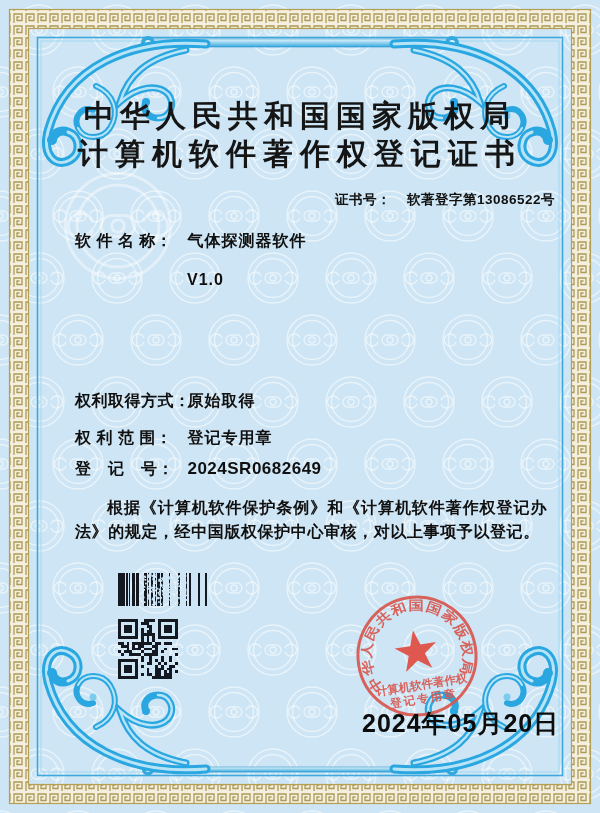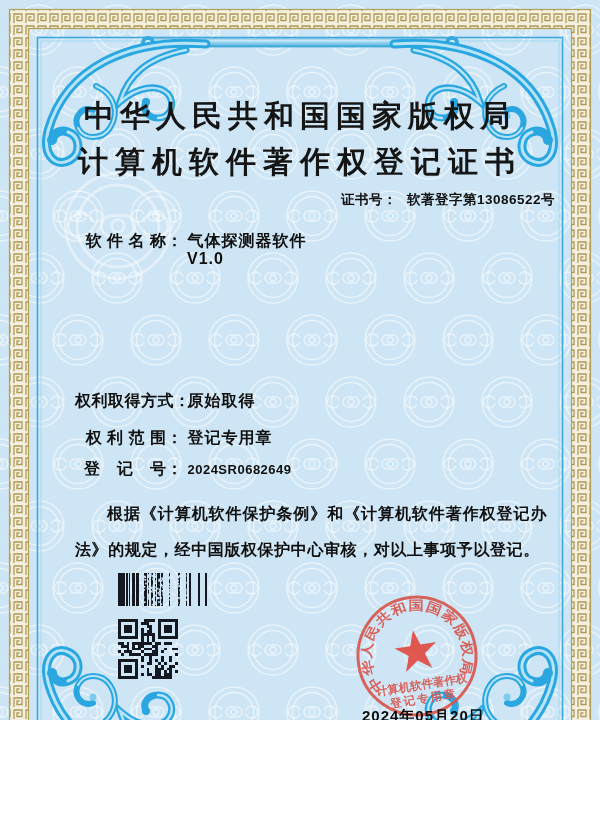--- a/index.html
+++ b/index.html
@@ -1,37 +1,37 @@
 <!DOCTYPE html>
 <html><head>
 <meta charset="utf-8">
 <style>
   html,body{margin:0;padding:0;}
   body{font-family:"Liberation Sans",sans-serif;}
-  .cert{position:relative;width:600px;height:720px;background:#cde5f4;overflow:hidden;
+  .cert{position:relative;width:600px;height:813px;background:#cde5f4;overflow:hidden;
         -webkit-font-smoothing:antialiased;}
   svg{display:block;}
   .layer{position:absolute;left:0;top:0;pointer-events:none;}
   .title{position:absolute;left:0;width:100%;text-align:center;color:#151515;
          font-family:"Liberation Serif",serif;font-weight:900;font-size:30px;letter-spacing:6px;}
   .title1{top:96px;}
-  .title2{top:142px;letter-spacing:7px;}
+  .title2{top:134px;letter-spacing:7px;}
   .certno{position:absolute;top:191px;right:45px;font-size:13.5px;font-weight:bold;color:#111;letter-spacing:0.5px;}
-  .certno .lbl{margin-right:10px;}
+  .certno .lbl{margin-right:16px;}
   .row{position:absolute;left:75px;font-size:16px;font-weight:bold;color:#101010;white-space:nowrap;}
-  .row .label{display:inline-block;width:108px;letter-spacing:0.5px;text-align:right;}
+  .row .label{display:inline-block;width:108px;letter-spacing:0.5px;}
   .row .value{letter-spacing:1px;}
-  .r1{top:231px}.r1b{top:250px;left:187px}.r2{top:295px}.r3{top:391px}.r4{top:428px}.r5{top:459px}
-  .r5 .value{font-size:13px;letter-spacing:0.5px;}
+  .r1{top:231px}.r1b{top:271px;left:187px}.r2{top:295px}.r3{top:391px}.r4{top:428px}.r5{top:459px}
+  .r5 .value{font-size:17px;letter-spacing:0.5px;}
   .statement{position:absolute;left:75px;top:496px;width:472px;font-size:16px;font-weight:bold;
-             color:#101010;line-height:36px;text-indent:2em;letter-spacing:0.6px;text-align:justify;}
+             color:#101010;line-height:24px;text-indent:2em;letter-spacing:0.6px;text-align:justify;}
   .barcode{position:absolute;left:118px;top:573px;width:90px;height:33px;}
   .qr{position:absolute;left:118px;top:619px;width:60px;height:60px;}
   .seal{position:absolute;left:347px;top:586px;width:140px;height:140px;opacity:0.9;}
-  .date{position:absolute;left:362px;top:707px;font-size:15px;font-weight:bold;color:#0c0c0c;letter-spacing:1px;}
+  .date{position:absolute;left:362px;top:707px;font-size:25px;font-weight:bold;color:#0c0c0c;letter-spacing:1px;}
 </style>
 </head>
 <body>
 
 <div class="cert">
 
   <svg class="layer" width="600" height="813" aria-hidden="true">
     <defs>
       <g id="emb" fill="none" stroke="#ffffff" stroke-opacity="0.55" stroke-width="1.4">
         <circle r="25"></circle>

